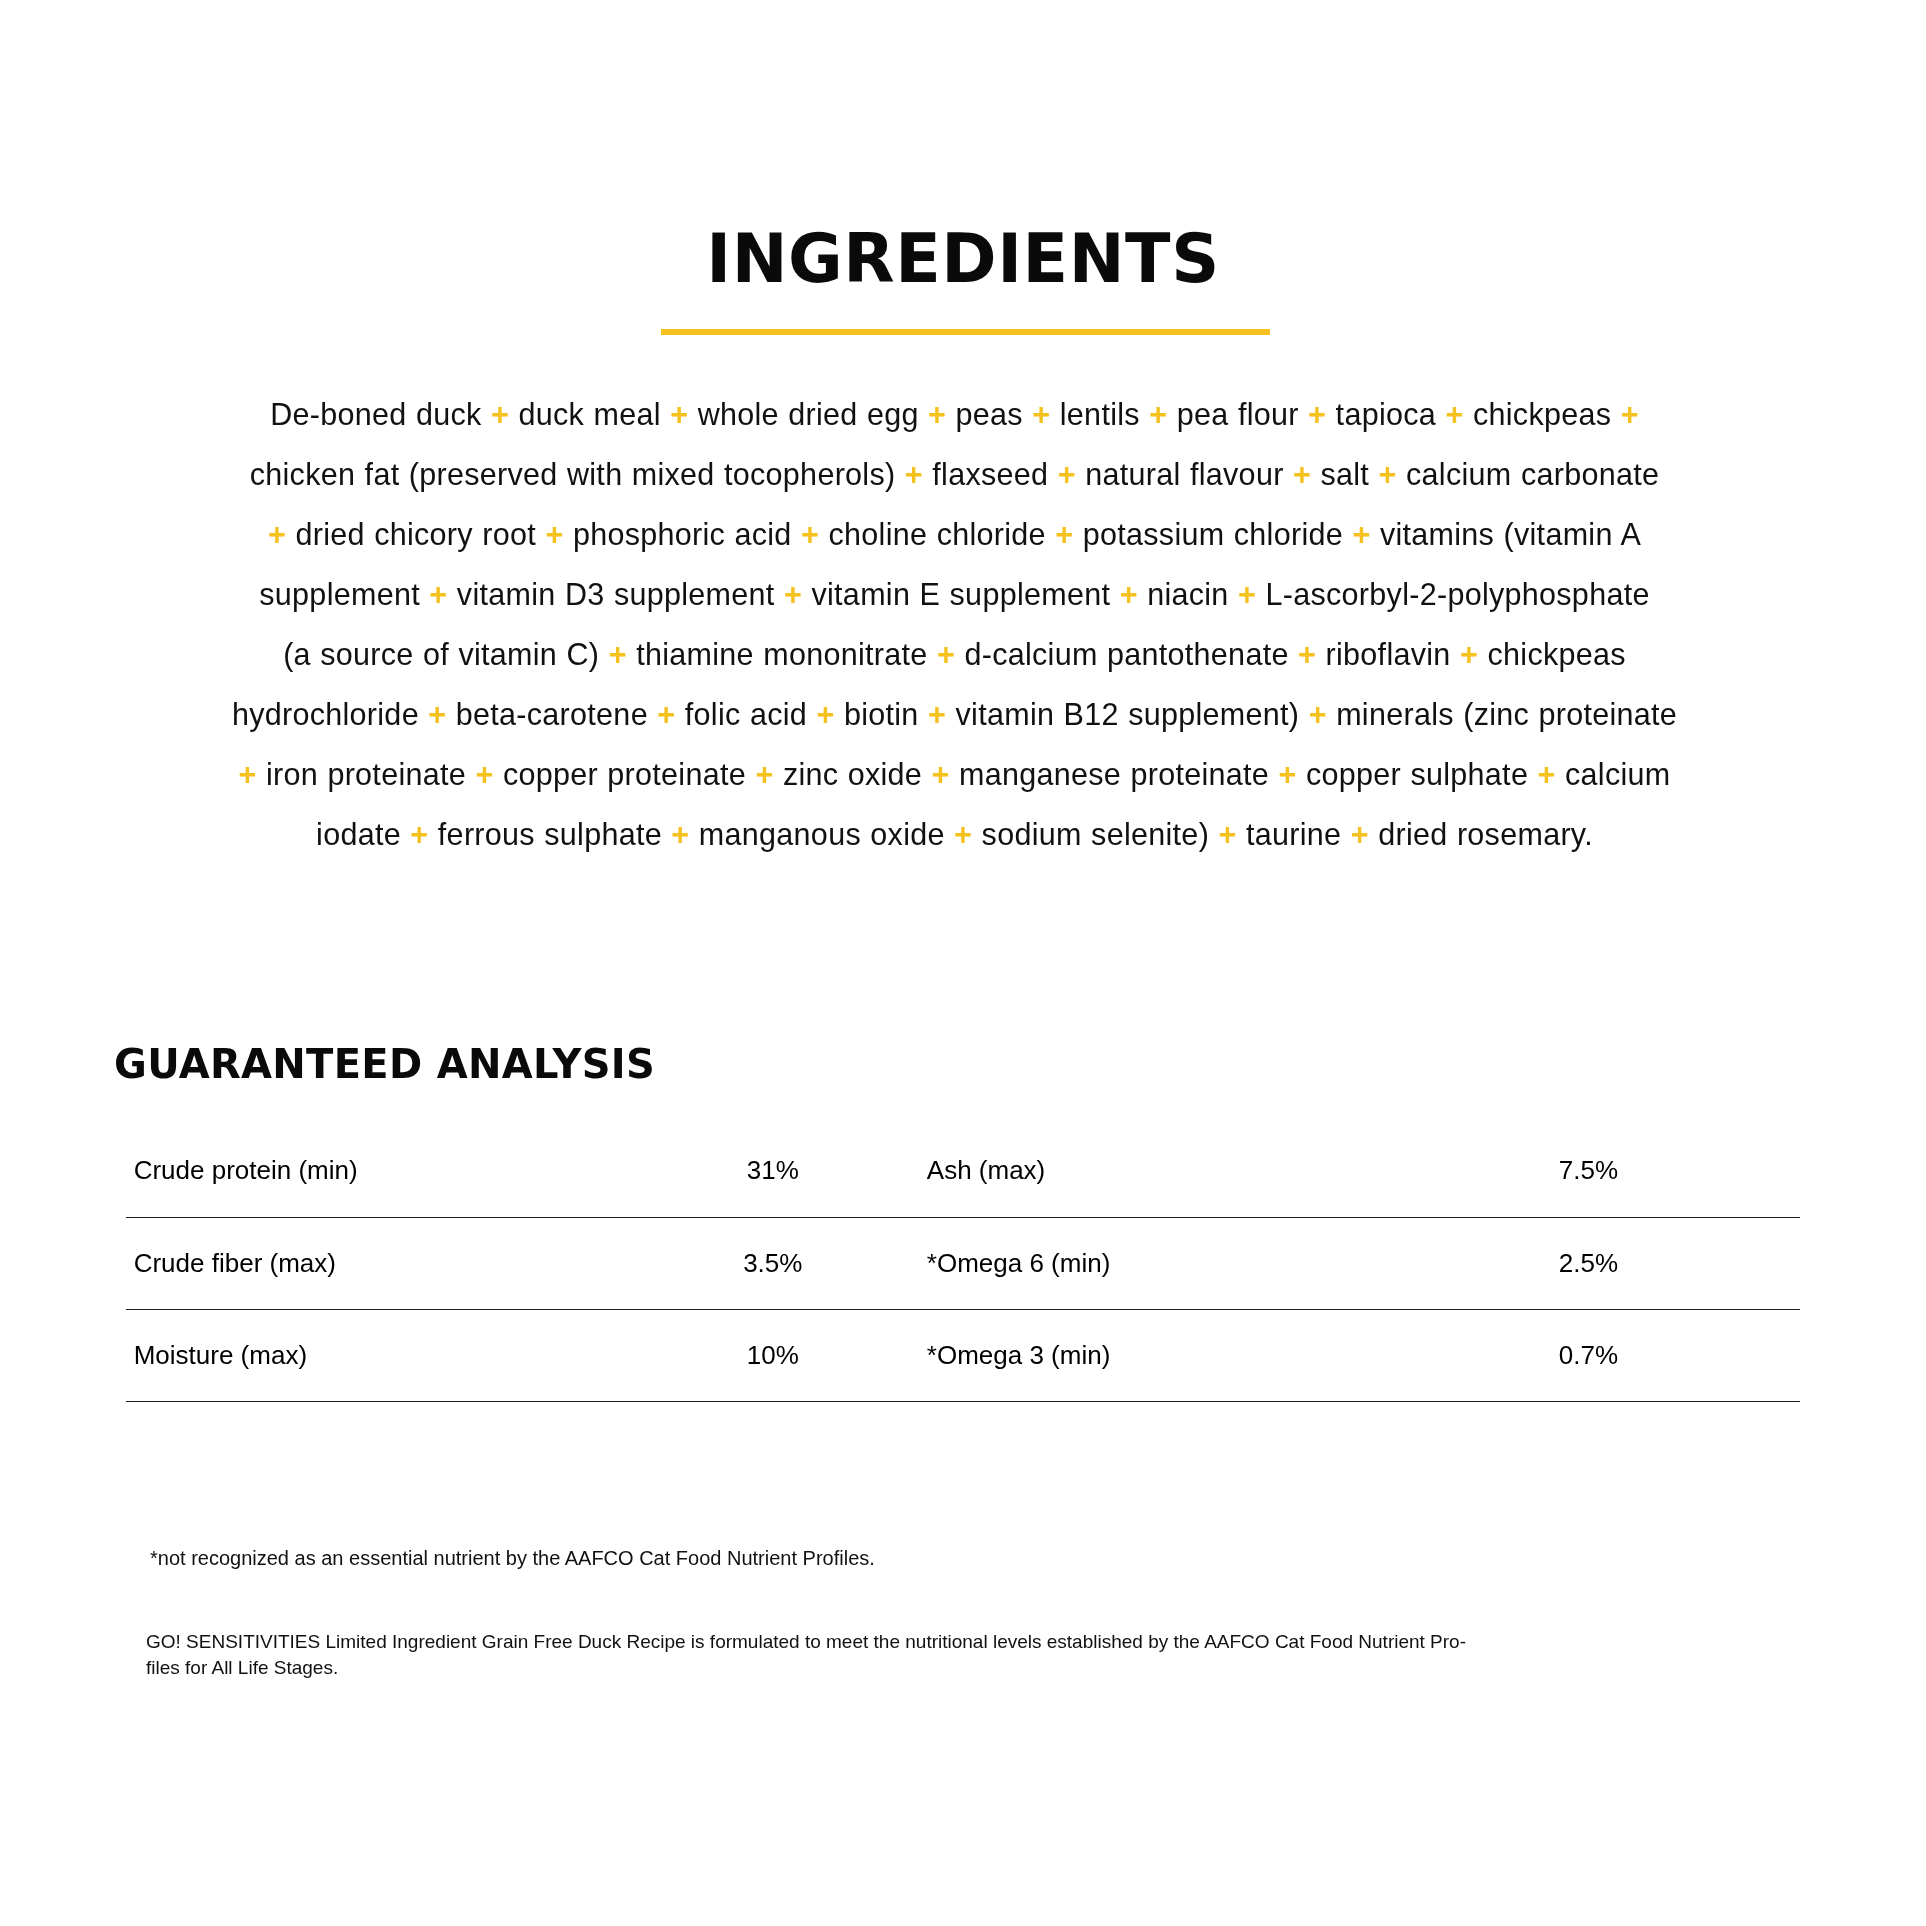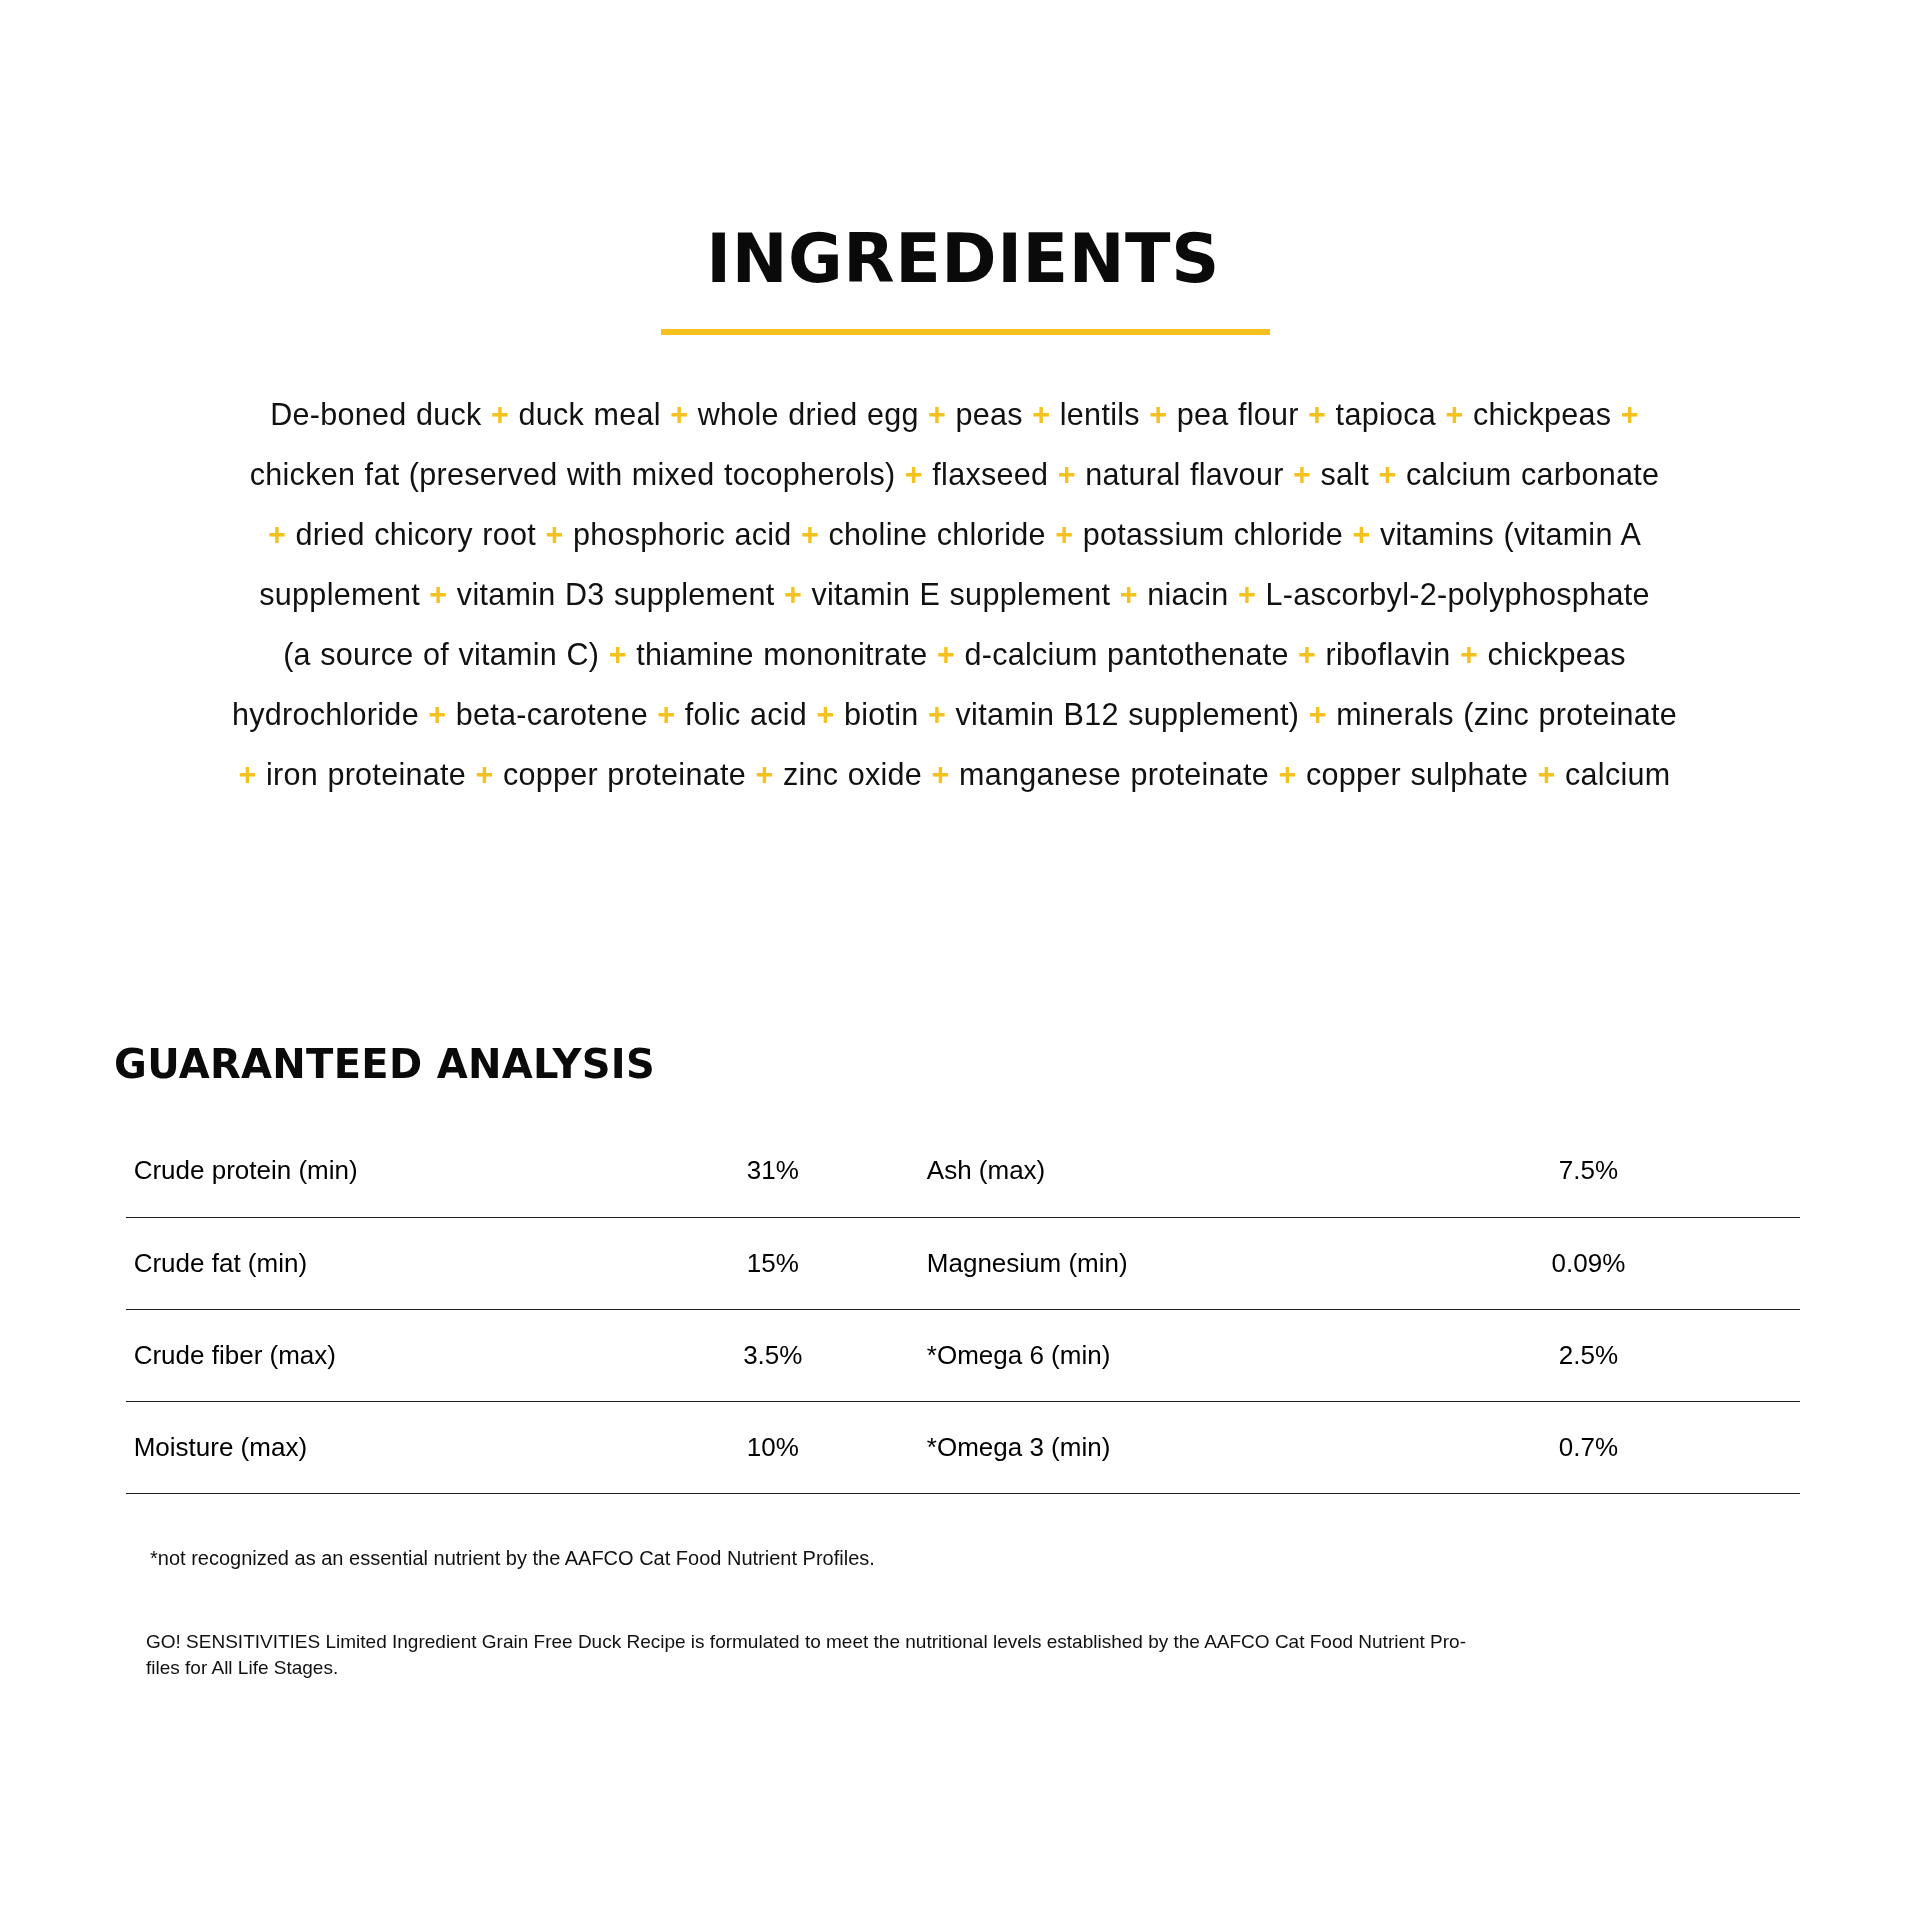--- a/index.html
+++ b/index.html
@@ -146,40 +146,33 @@
 <div class="title-underline"></div>
 
 <p class="ingredients" id="ingredients-list">
     <span class="line"><span>De-boned duck</span> <span class="plus">+</span> <span>duck meal</span> <span class="plus">+</span> <span>whole dried egg</span> <span class="plus">+</span> <span>peas</span> <span class="plus">+</span> <span>lentils</span> <span class="plus">+</span> <span>pea flour</span> <span class="plus">+</span> <span>tapioca</span> <span class="plus">+</span> <span>chickpeas</span> <span class="plus">+</span></span>
     <span class="line"><span>chicken fat (preserved with mixed tocopherols)</span> <span class="plus">+</span> <span>flaxseed</span> <span class="plus">+</span> <span>natural flavour</span> <span class="plus">+</span> <span>salt</span> <span class="plus">+</span> <span>calcium carbonate</span></span>
     <span class="line"><span class="plus">+</span> <span>dried chicory root</span> <span class="plus">+</span> <span>phosphoric acid</span> <span class="plus">+</span> <span>choline chloride</span> <span class="plus">+</span> <span>potassium chloride</span> <span class="plus">+</span> <span>vitamins (vitamin A</span></span>
     <span class="line"><span>supplement</span> <span class="plus">+</span> <span>vitamin D3 supplement</span> <span class="plus">+</span> <span>vitamin E supplement</span> <span class="plus">+</span> <span>niacin</span> <span class="plus">+</span> <span>L-ascorbyl-2-polyphosphate</span></span>
     <span class="line"><span>(a source of vitamin C)</span> <span class="plus">+</span> <span>thiamine mononitrate</span> <span class="plus">+</span> <span>d-calcium pantothenate</span> <span class="plus">+</span> <span>riboflavin</span> <span class="plus">+</span> <span>chickpeas</span></span>
     <span class="line"><span>hydrochloride</span> <span class="plus">+</span> <span>beta-carotene</span> <span class="plus">+</span> <span>folic acid</span> <span class="plus">+</span> <span>biotin</span> <span class="plus">+</span> <span>vitamin B12 supplement)</span> <span class="plus">+</span> <span>minerals (zinc proteinate</span></span>
     <span class="line"><span class="plus">+</span> <span>iron proteinate</span> <span class="plus">+</span> <span>copper proteinate</span> <span class="plus">+</span> <span>zinc oxide</span> <span class="plus">+</span> <span>manganese proteinate</span> <span class="plus">+</span> <span>copper sulphate</span> <span class="plus">+</span> <span>calcium</span></span>
+    <span class="line"><span>iodate</span> <span class="plus">+</span> <span>ferrous sulphate</span> <span class="plus">+</span> <span>manganous oxide</span> <span class="plus">+</span> <span>sodium selenite)</span> <span class="plus">+</span> <span>taurine</span> <span class="plus">+</span> <span>dried rosemary.</span></span>
   </p>
 
 <h2 class="section-title">GUARANTEED ANALYSIS</h2>
 
 <table class="ga-table">
   <tbody>
     <tr>
       <td class="label-left">Crude protein (min)</td>
       <td class="value-left">31%</td>
       <td class="gap"></td>
       <td class="label-right">Ash (max)</td>
       <td class="value-right">7.5%</td>
-      <td class="tail"></td>
-    </tr>
-    <tr>
-      <td class="label-left">Crude fat (min)</td>
-      <td class="value-left">15%</td>
-      <td class="gap"></td>
-      <td class="label-right">Magnesium (min)</td>
-      <td class="value-right">0.09%</td>
       <td class="tail"></td>
     </tr>
     <tr>
       <td class="label-left">Crude fiber (max)</td>
       <td class="value-left">3.5%</td>
       <td class="gap"></td>
       <td class="label-right">*Omega 6 (min)</td>
       <td class="value-right">2.5%</td>
       <td class="tail"></td>
     </tr>

